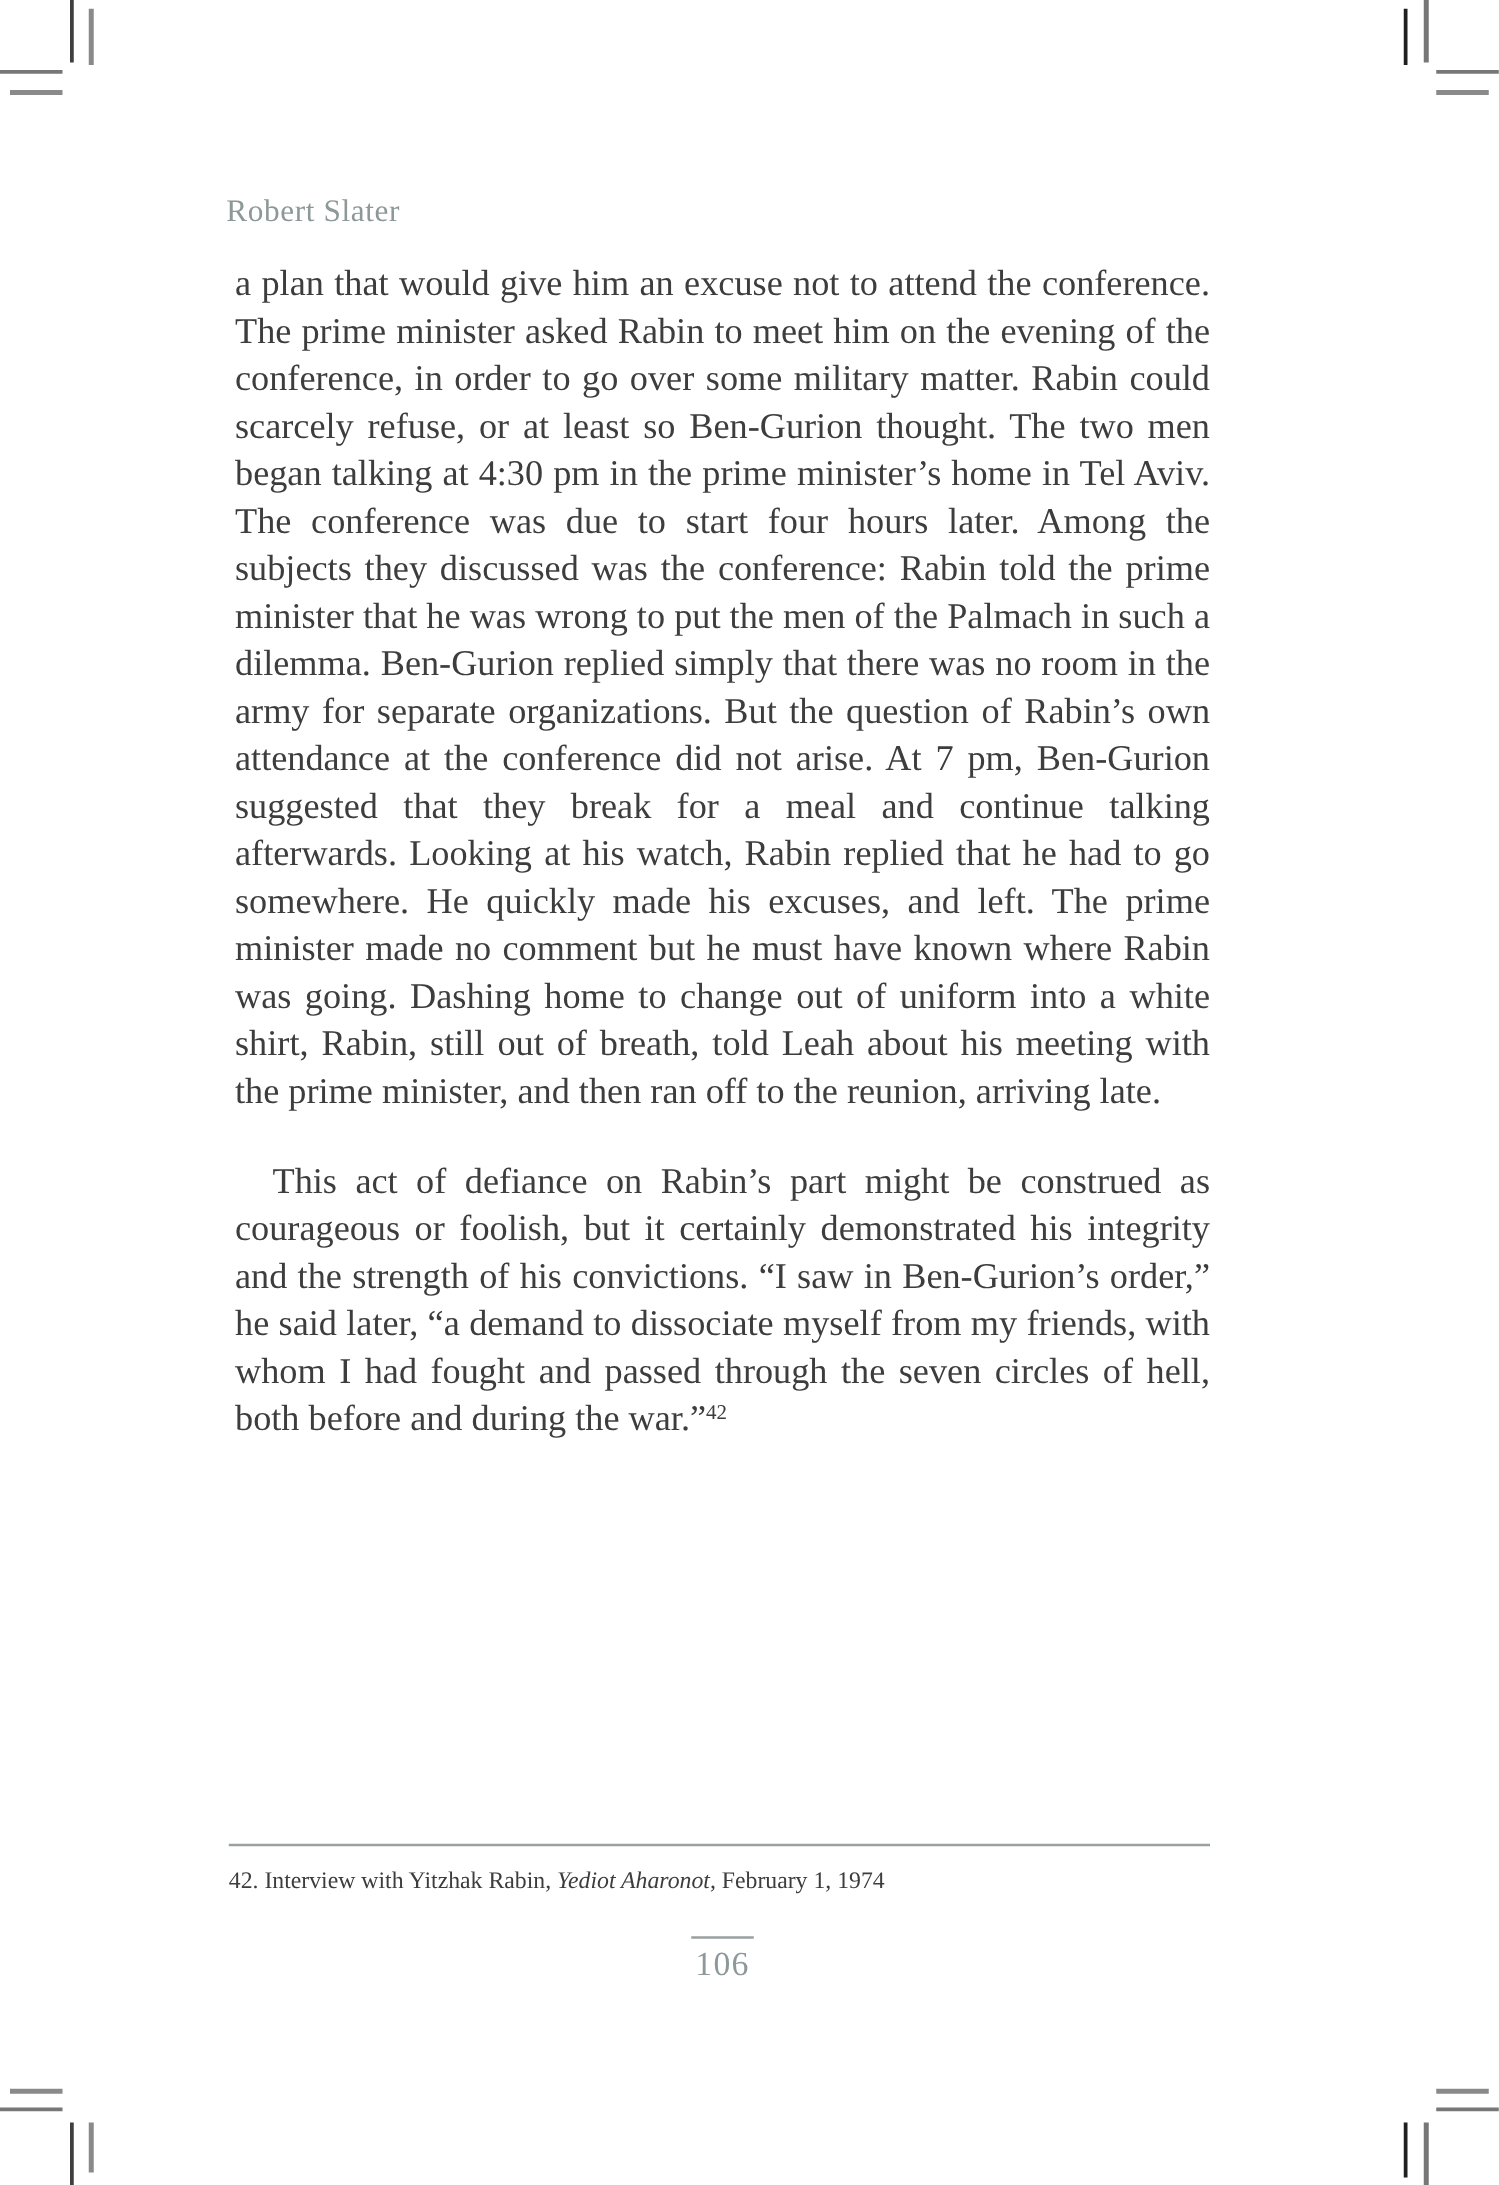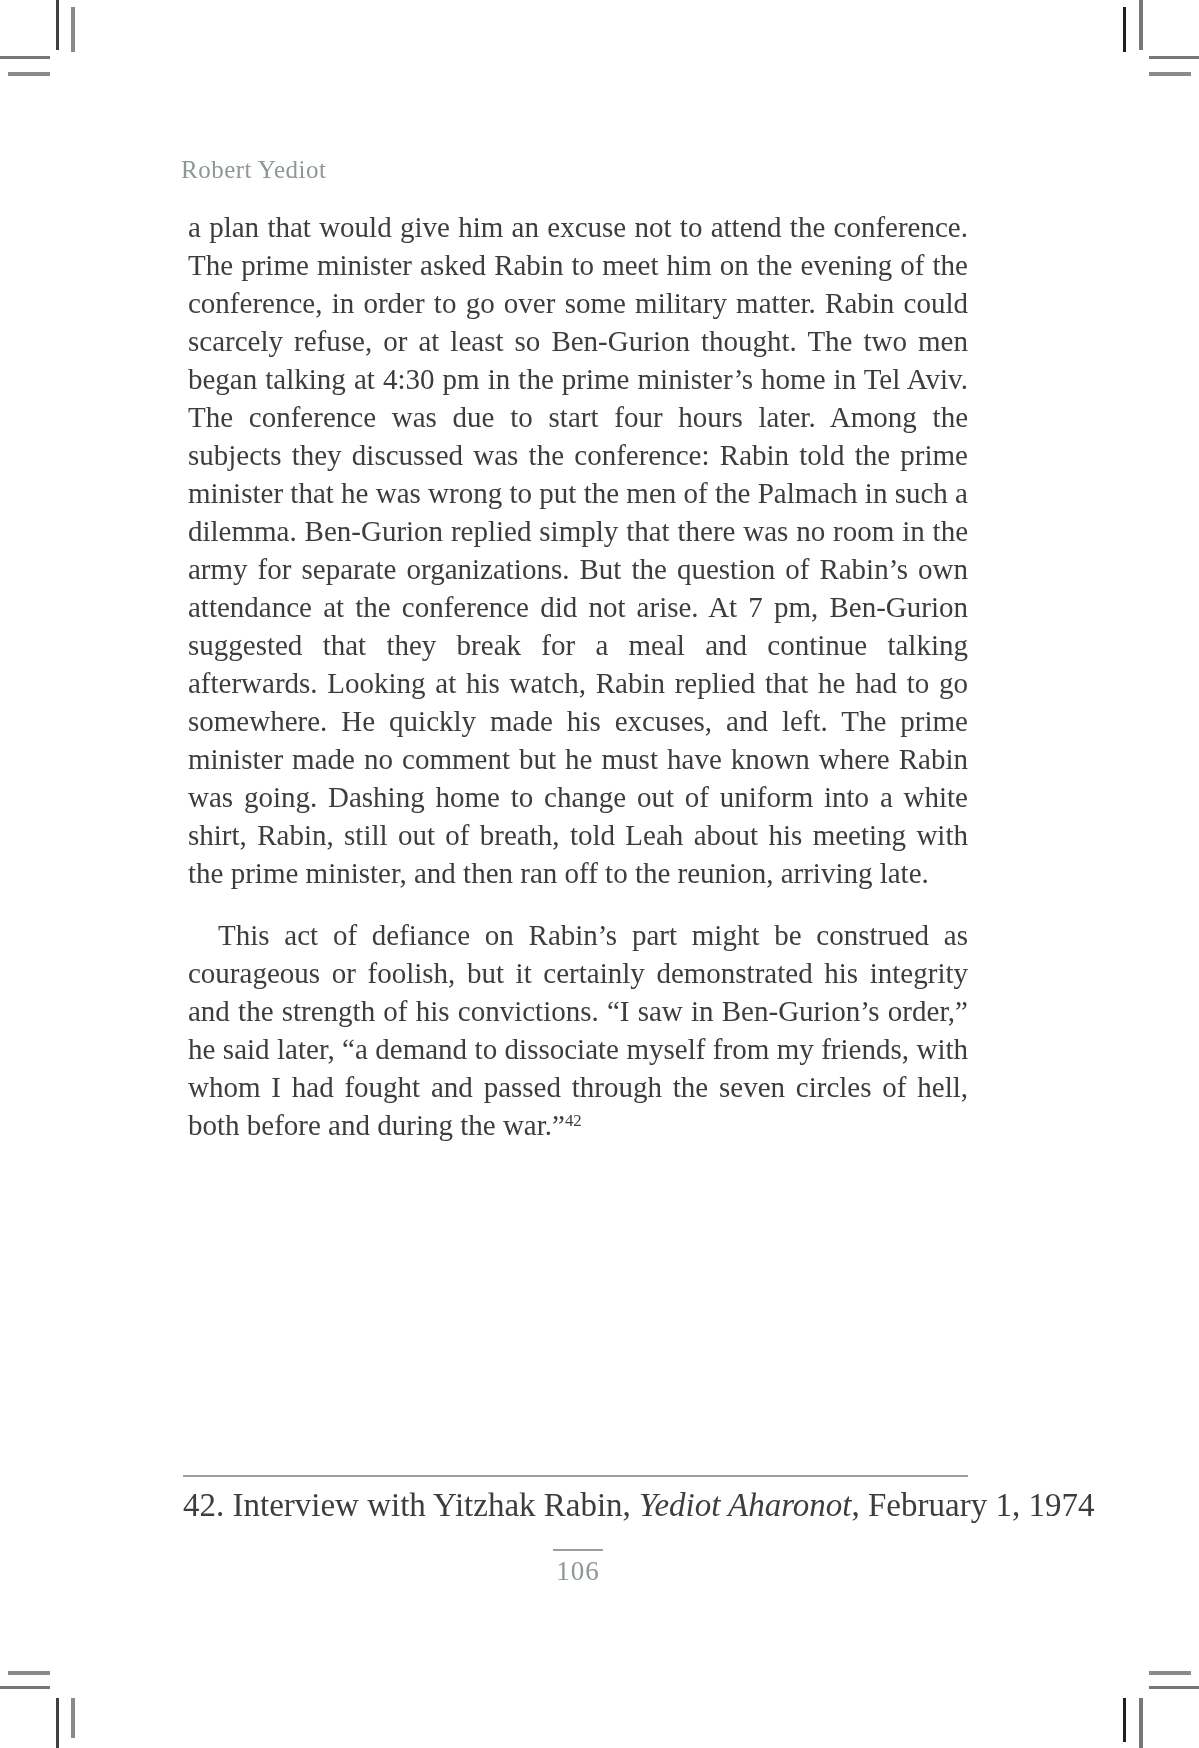--- a/index.html
+++ b/index.html
@@ -58,21 +58,21 @@
     position: absolute;
     left: 188px;
     top: 208px;
     width: 780px;
     font-size: 29px;
     line-height: 38px;
     color: var(--body-text, #3d3d3d);
     text-align: justify;
   }
   .para { margin: 0; }
-  .para.gap { margin-top: 24px; }
+  .para.gap { margin-top: 34px; }
   .para.indent { text-indent: 30px; }
   sup.fnref {
     font-size: 0.58em;
     line-height: 0;
     position: relative;
     top: -0.55em;
     vertical-align: baseline;
   }
 
   
@@ -82,21 +82,21 @@
     top: 1475px;
     width: 785px;
     height: 2px;
     background: var(--rule-gray, #9aa0a0);
   }
   .footnote {
     position: absolute;
     left: 183px;
     top: 1487px;
     width: 790px;
-    font-size: 33px;
+    font-size: 19px;
     line-height: 36px;
     color: var(--body-text, #3d3d3d);
     white-space: nowrap;
   }
   .footnote em { font-style: italic; }
 
   
   .pagenum-wrap {
     position: absolute;
     left: 188px;
@@ -143,21 +143,21 @@
     <i class="cm cm-bl-v2"></i>
   </span>
   <span>
     <i class="cm cm-br-h1"></i>
     <i class="cm cm-br-h2"></i>
     <i class="cm cm-br-v1"></i>
     <i class="cm cm-br-v2"></i>
   </span>
 
   
-  <div class="running-header">Robert Yediot</div>
+  <div class="running-header">Robert Slater</div>
 
   
   <main class="textblock">
     <p class="para">a plan that would give him an excuse not to attend the conference. The prime minister asked Rabin to meet him on the evening of the conference, in order to go over some military matter. Rabin could scarcely refuse, or at least so Ben-Gurion thought. The two men began talking at 4:30 pm in the prime minister’s home in Tel Aviv. The conference was due to start four hours later. Among the subjects they discussed was the conference: Rabin told the prime minister that he was wrong to put the men of the Palmach in such a dilemma. Ben-Gurion replied simply that there was no room in the army for separate organizations. But the question of Rabin’s own attendance at the conference did not arise. At 7 pm, Ben-Gurion suggested that they break for a meal and continue talking afterwards. Looking at his watch, Rabin replied that he had to go somewhere. He quickly made his excuses, and left. The prime minister made no comment but he must have known where Rabin was going. Dashing home to change out of uniform into a white shirt, Rabin, still out of breath, told Leah about his meeting with the prime minister, and then ran off to the reunion, arriving late.</p>
     <p class="para gap indent"><span>This act of defiance on Rabin’s part might be construed as courageous or foolish, but it certainly demonstrated his integrity and the strength of his convictions. “I saw in Ben-Gurion’s order,” he said later, “a demand to dissociate myself from my friends, with whom I had fought and passed through the seven circles of hell, both before and during the war.”</span><sup class="fnref">42</sup></p>
   </main>
 
   
   <div class="fn-rule"></div>
   <div class="footnote"><span>42. Interview with Yitzhak Rabin, </span><em>Yediot Aharonot</em><span>, February 1, 1974</span></div>

